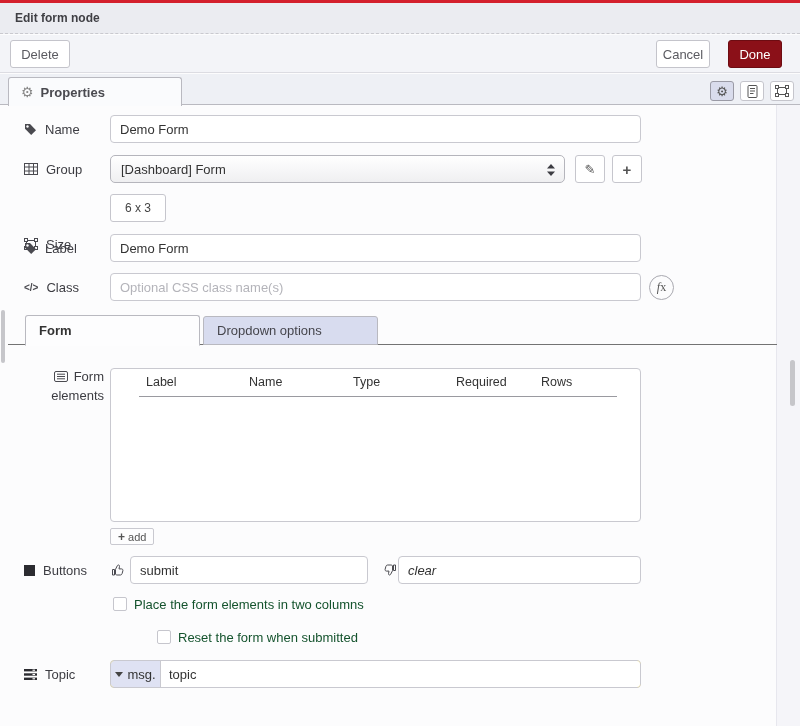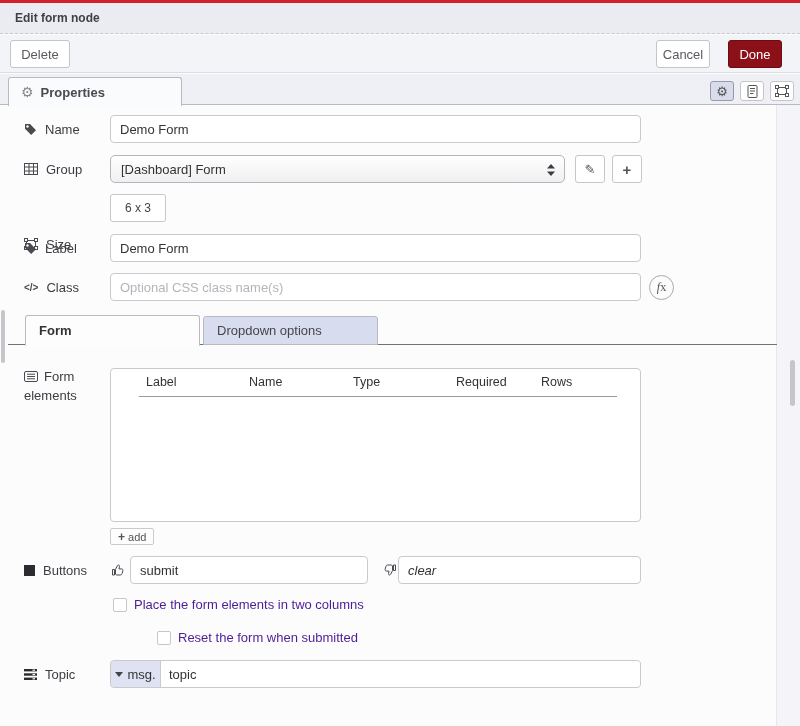--- a/index.html
+++ b/index.html
@@ -68,39 +68,39 @@
 
   
   .subtabs { position:absolute; left:8px; top:210px; width:769px; height:30px; border-bottom:1px solid #737373; }
   .subtab { position:absolute; top:1px; height:29px; display:flex; align-items:center; padding:0 13px;
     border:1px solid #b9b9c0; border-radius:3px 3px 0 0; font-size:13px; cursor:pointer; }
   .subtab-form { left:17px; width:175px; background:#fdfdfe; border-bottom:1px solid #fdfdfe; top:0px; height:31px;
     font-weight:bold; color:#333; z-index:2; }
   .subtab-dropdown { left:195px; width:175px; background:#d8dcef; color:#45454c; }
 
   
-  .lbl-elements { position:absolute; left:24px; top:262px; width:80px; line-height:19px; color:#3c3c42; }
+  .lbl-elements { position:absolute; left:24px; top:262px; width:80px; line-height:19px; color:#3c3c42;text-align:right; }
   .lbl-elements .icon-inline { vertical-align:-1px; margin-right:6px; }
   .elements-box { position:absolute; left:110px; top:263px; width:531px; height:154px; background:#fff;
     border:1px solid #c9c9d0; border-radius:4px; }
   .col-head { position:absolute; top:6px; font-size:12.5px; color:#333; }
   .col-1 { left:35px; } .col-2 { left:138px; } .col-3 { left:242px; } .col-4 { left:345px; } .col-5 { left:430px; }
   .head-rule { position:absolute; left:28px; top:27px; width:478px; border-top:1px solid #9a9aa0; }
   .add-btn { position:absolute; left:110px; top:423px; height:17px; background:#fdfdfe; border:1px solid #c9c9d0;
     border-radius:2px; display:flex; align-items:center; gap:3px; padding:0 7px; font-size:11px; color:#555; cursor:pointer; }
   .add-btn .plus { font-weight:bold; font-size:12px; }
 
   
   .lbl-buttons { top:451px; }
   .thumb { position:absolute; top:458px; }
   .thumb-up { left:111px; } .thumb-down { left:383px; }
   .in-submit { left:130px; top:451px; width:238px; }
   .in-clear  { left:398px; top:451px; width:243px;font-style:italic; }
 
-  .checkbox-row { position:absolute; left:113px; display:flex; align-items:flex-end; gap:7px; color:#4c1d95; }
+  .checkbox-row { position:absolute; left:113px; display:flex; align-items:flex-start; gap:7px; color:#14532d; }
   .cb1 { top:492px; } .cb2 { top:525px;padding-left:44px; }
   .checkbox { width:14px; height:14px; background:#fff; border:1px solid #c6c6cd; border-radius:2px; cursor:pointer; }
 
   
   .lbl-topic { top:555px; }
   .typedinput { position:absolute; left:110px; top:555px; width:531px; height:28px; border:1px solid #c9c9d0;
     border-radius:4px; background:#fde047; display:flex; overflow:hidden; }
   .ti-type { width:50px; background:#dfe2f3; border-right:1px solid #c9c9d0; display:flex; align-items:center;
     justify-content:center; gap:4px; font-size:13px; color:#333; cursor:pointer; }
   .caret { width:0; height:0; border-left:4px solid transparent; border-right:4px solid transparent;

